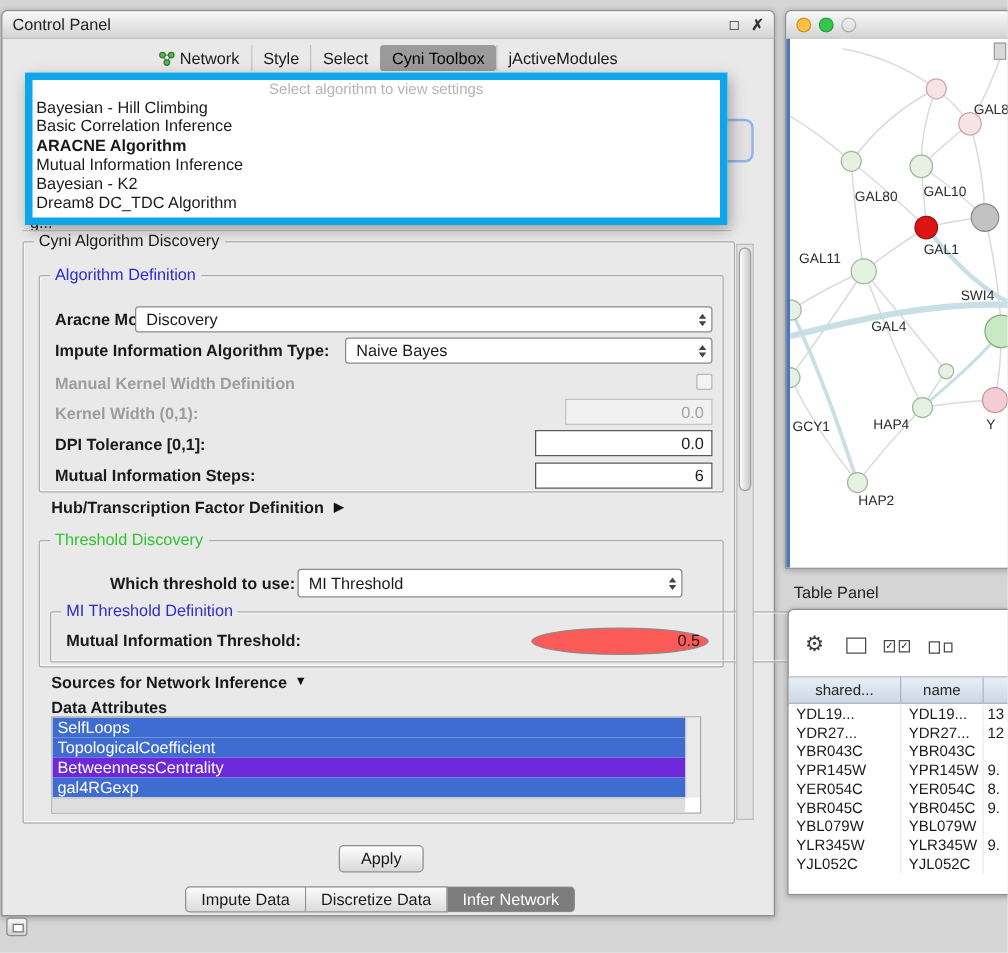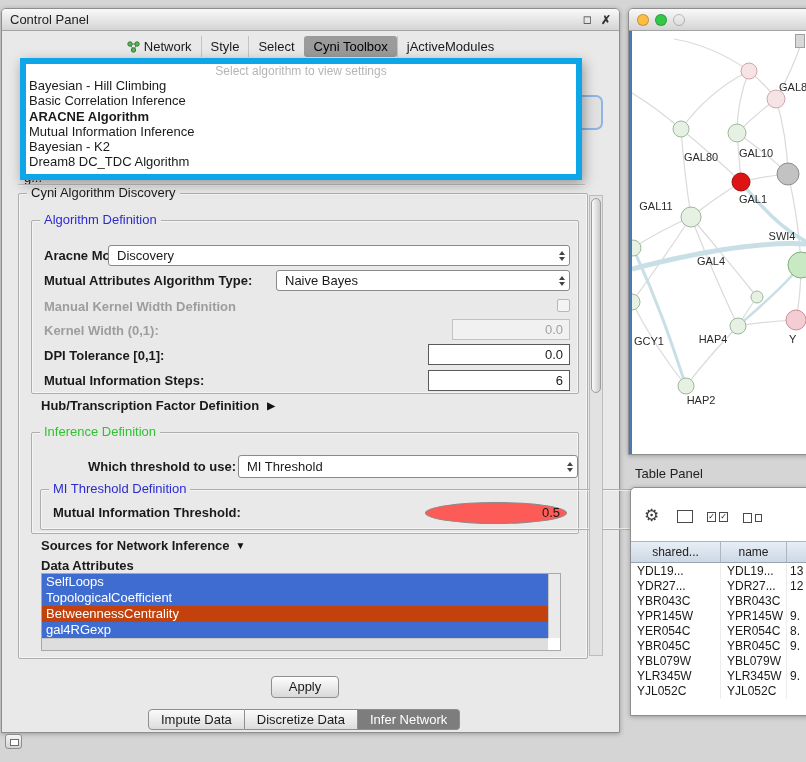--- a/index.html
+++ b/index.html
@@ -162,21 +162,21 @@
     <div class="group alg-group">
       <span class="group-title t-blue">Algorithm Definition</span>
       <span class="flabel" style="left:12px;top:27px;">Aracne Mode:</span>
       <div class="combo" style="left:76px;top:24px;width:462px;">
         <span>Discovery</span>
         <span class="combo-arrows">
             <span class="arr-up"></span>
             <span class="arr-dn"></span>
           </span>
       </div>
-      <span class="flabel" style="left:12px;top:52px;">Mutual Attributes Algorithm Type:</span>
+      <span class="flabel" style="left:12px;top:52px;">Impute Information Algorithm Type:</span>
       <div class="combo" style="left:244px;top:49px;width:294px;">
         <span>Naive Bayes</span>
         <span class="combo-arrows">
             <span class="arr-up"></span>
             <span class="arr-dn"></span>
           </span>
       </div>
       <span class="flabel disabled" style="left:12px;top:78px;">Manual Kernel Width Definition</span>
       <span class="checkbox" style="left:525px;top:78px;"></span>
       <span class="flabel disabled" style="left:12px;top:102px;">Kernel Width (0,1):</span>
@@ -186,23 +186,23 @@
       <span class="flabel" style="left:12px;top:152px;">Mutual Information Steps:</span>
       <div class="field" style="left:396px;top:149px;width:142px;">6</div>
     </div>
 
     <div class="hub-row">
       <span>Hub/Transcription Factor Definition</span>
       <span class="tri">▶</span>
     </div>
 
     <div class="group thr-group">
-      <span class="group-title t-green">Inference Definition</span>
+      <span class="group-title t-green">Threshold Discovery</span>
       <span class="flabel" style="left:56px;top:26px;">Which threshold to use:</span>
-      <div class="combo" style="left:206px;top:22px;width:340px;height:23px;">
+      <div class="combo" style="left:206px;top:22px;width:308px;height:23px;">
         <span>MI Threshold</span>
         <span class="combo-arrows">
             <span class="arr-up"></span>
             <span class="arr-dn"></span>
           </span>
       </div>
       <div class="group mi-group">
         <span class="group-title t-blue">MI Threshold Definition</span>
         <span class="flabel" style="left:12px;top:15px;">Mutual Information Threshold:</span>
         <div class="field light" style="left: 384px; top: 12px; width: 142px; height: 22px; background: rgb(252, 91, 87);">0.5</div>
@@ -212,21 +212,21 @@
     <div class="sources-row">
       <span>Sources for Network Inference</span>
       <span class="tri">▼</span>
     </div>
     <span class="dattr-label">Data Attributes</span>
 
     <div class="attr-list">
       <div class="attr-items">
           <div class="attr-item" style="background: rgb(63, 108, 209);">SelfLoops</div>
           <div class="attr-item" style="background: rgb(63, 108, 209);">TopologicalCoefficient</div>
-          <div class="attr-item" style="background: #c2410c;">BetweennessCentrality</div>
+          <div class="attr-item" style="background: #6d28d9;">BetweennessCentrality</div>
           <div class="attr-item" style="background: rgb(63, 108, 209);">gal4RGexp</div>
         </div>
       <div class="attr-vscroll"></div>
       <div class="attr-hscroll"></div>
     </div>
   </div>
 
   <div class="vscroll">
       <div class="vthumb"></div>
     </div>

